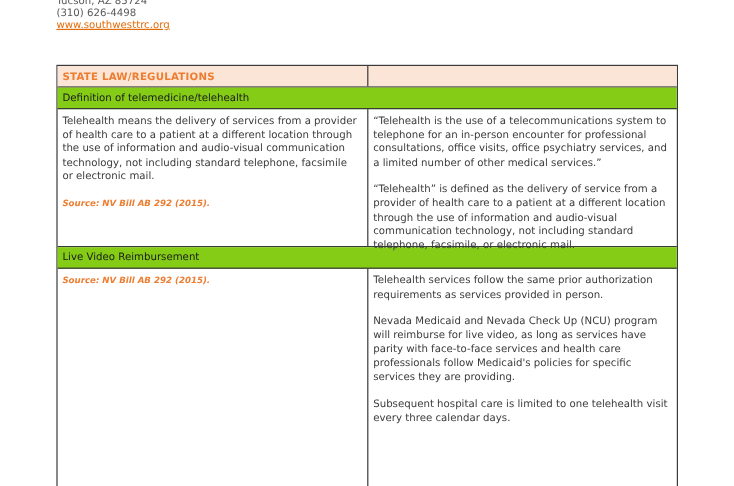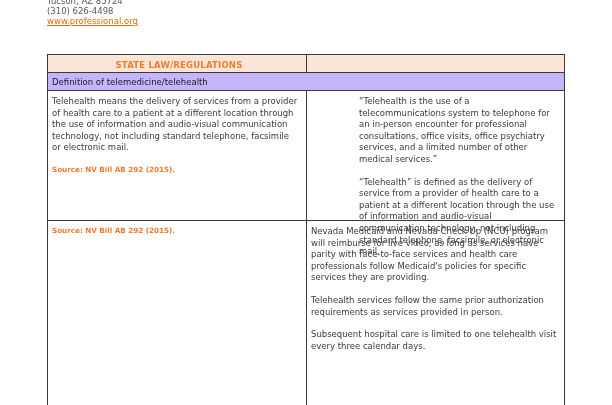--- a/index.html
+++ b/index.html
@@ -17,50 +17,50 @@
   .address a {
     color:#e36c0a; text-decoration:underline; cursor:pointer;
   }
   
   .doc-table {
     position:absolute; left:47px; top:54px; width:518px; height:382px;
     border:1px solid #3a3a3a; box-sizing:border-box;
     color:#3b3b3b;
   }
   .t-row { display:flex; box-sizing:border-box; border-bottom:1px solid #3a3a3a; }
-  .row-header { height:18px; background:#fbe5d6;text-align:center; }
+  .row-header { height:18px; background:#fbe5d6; }
   .row-header .cell {
     font-size:8.5px; font-weight:bold; color:#ed7d31;
     padding:5px 0 0 4px; letter-spacing:0.2px;
   }
   .row-section {
-    height:18px; background:#c4b5fd;
+    height:18px; background:#84cc16;
     font-size:8.5px; color:#1a1a1a; padding:4px 0 0 4px;
     display:block; border-bottom:1px solid #3a3a3a; box-sizing:border-box;
   }
   .cell { box-sizing:border-box; }
   .cell-left  { width:259px; border-right:1px solid #3a3a3a; }
   .cell-right { flex:1; }
   .row-content .cell { padding:5px 7px 0 4px; font-size:8.5px; line-height:11.6px; }
-  .row-content-1 { height:130px;gap:48px; }
+  .row-content-1 { height:115px; }
   .row-content-2 { height:190px; }
   .row-content p { margin:0 0 11px 0; }
   .source {
-    font-size:7.2px; line-height:9.6px; font-weight:bold; 
+    font-size:7.2px; line-height:9.6px; font-weight:bold; font-style:italic;
     color:#ed7d31; margin:0;
   }
 </style>
 </head>
 <body>
 
 <div class="address">
   <div class="line">Tucson, AZ 85724</div>
   <div class="line">(310) 626-4498</div>
   <div class="line">
-    <a>www.professional.org</a>
+    <a>www.southwesttrc.org</a>
   </div>
 </div>
 
 <div class="doc-table">
 
   <div class="t-row row-header">
     <div class="cell cell-left">STATE LAW/REGULATIONS</div>
   </div>
 
   <div class="row-section">Definition of telemedicine/telehealth</div>
@@ -69,25 +69,26 @@
     <div class="cell cell-left">
       <p>Telehealth means the delivery of services from a provider of health care to a patient at a different location through the use of information and audio-visual communication technology, not including standard telephone, facsimile or electronic mail.</p>
       <p class="source">Source: NV Bill AB 292 (2015).</p>
     </div>
     <div class="cell cell-right">
       <p>“Telehealth is the use of a telecommunications system to telephone for an in-person encounter for professional consultations, office visits, office psychiatry services, and a limited number of other medical services.”</p>
       <p>“Telehealth” is defined as the delivery of service from a provider of health care to a patient at a different location through the use of information and audio-visual communication technology, not including standard telephone, facsimile, or electronic mail.</p>
     </div>
   </div>
 
+  <div class="row-section">Live Video Reimbursement</div>
 
   <div class="t-row row-content row-content-2">
     <div class="cell cell-left">
       <p class="source">Source: NV Bill AB 292 (2015).</p>
     </div>
     <div class="cell cell-right">
+      <p>Telehealth services follow the same prior authorization requirements as services provided in person.</p>
       <p>Nevada Medicaid and Nevada Check Up (NCU) program will reimburse for live video, as long as services have parity with face-to-face services and health care professionals follow Medicaid's policies for specific services they are providing.</p>
-      <p>Telehealth services follow the same prior authorization requirements as services provided in person.</p>
       <p>Subsequent hospital care is limited to one telehealth visit every three calendar days.</p>
     </div>
   </div>
 
 </div>
 
 </body></html>

